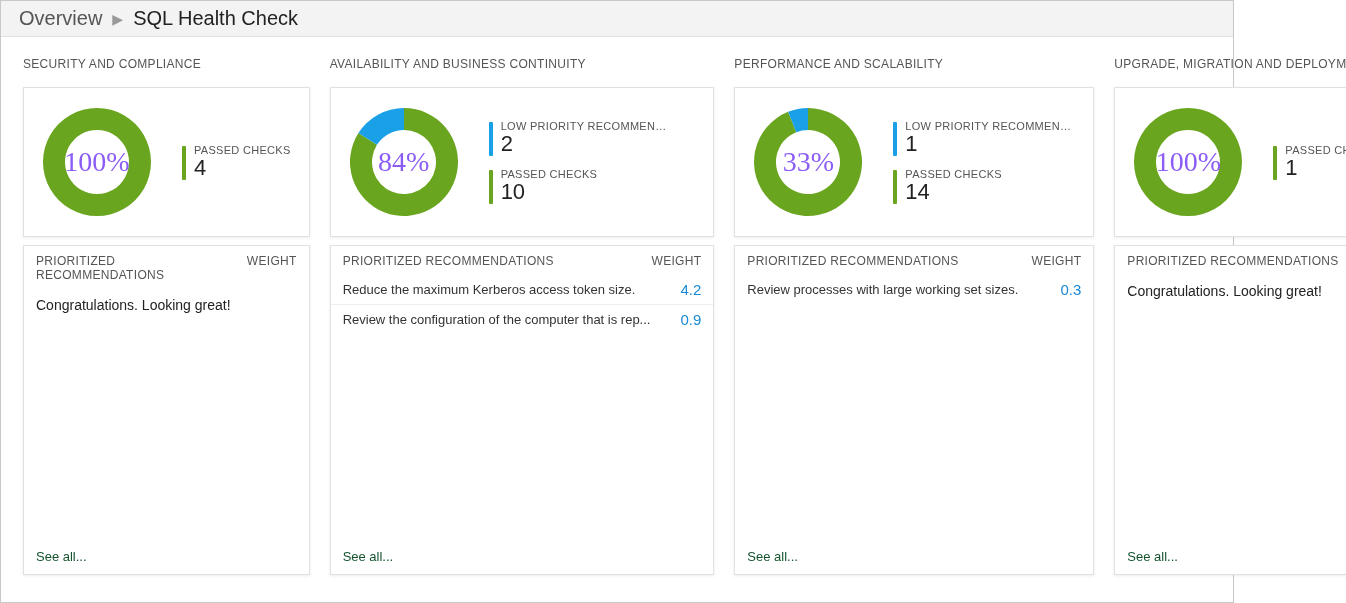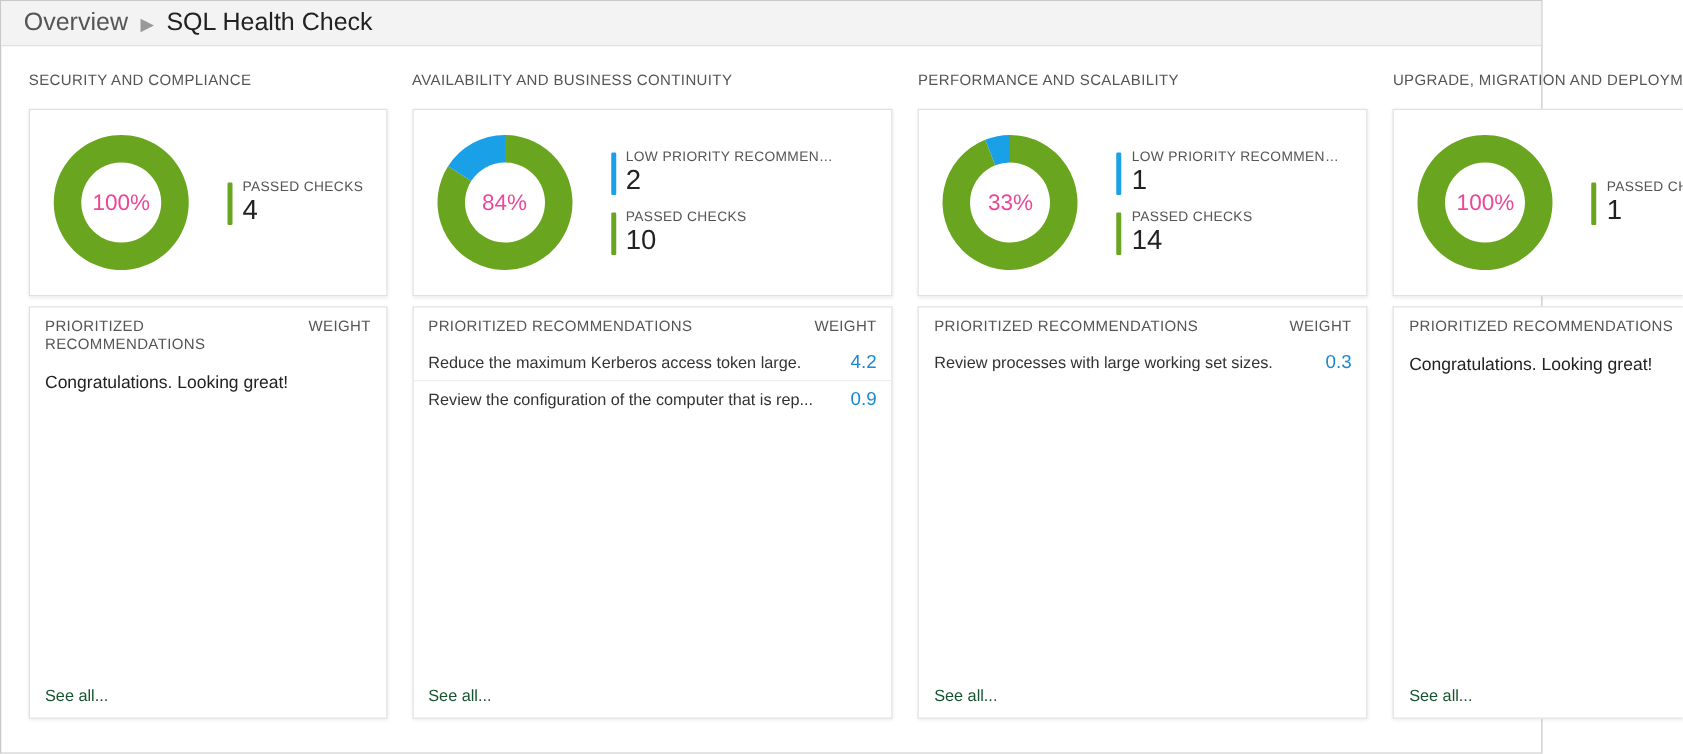--- a/index.html
+++ b/index.html
@@ -74,22 +74,23 @@
     height: 110px;
     flex: 0 0 auto;
   }
   .donut-wrap svg { display:block; }
   .donut-center {
     position: absolute;
     inset: 0;
     display: flex;
     align-items: center;
     justify-content: center;
-    font-size: 18px;
-    color: #ec4899;
+    font-size: 28px;
+    color: #8b5cf6;
+    font-family: Liberation Serif, serif;
   }
   .stats {
     display: flex;
     flex-direction: column;
     gap: 12px;
     min-width: 0;
   }
   .stat-block {
     display: flex;
     gap: 8px;
@@ -239,21 +240,21 @@
             </div>
           </div>
         </div>
         <div class="tile rec-tile">
           <div class="rec-header">
             <span>PRIORITIZED RECOMMENDATIONS</span>
             <span>WEIGHT</span>
           </div>
           <div class="rec-list">
             <div class="rec-row">
-        <div class="rec-text">Reduce the maximum Kerberos access token large.</div>
+        <div class="rec-text">Reduce the maximum Kerberos access token size.</div>
         <div class="rec-weight">4.2</div>
             </div>
             <div class="rec-row">
         <div class="rec-text">Review the configuration of the computer that is rep...</div>
         <div class="rec-weight">0.9</div>
             </div>
           </div>
           <div class="see-all">See all...</div>
         </div>
       </div>

